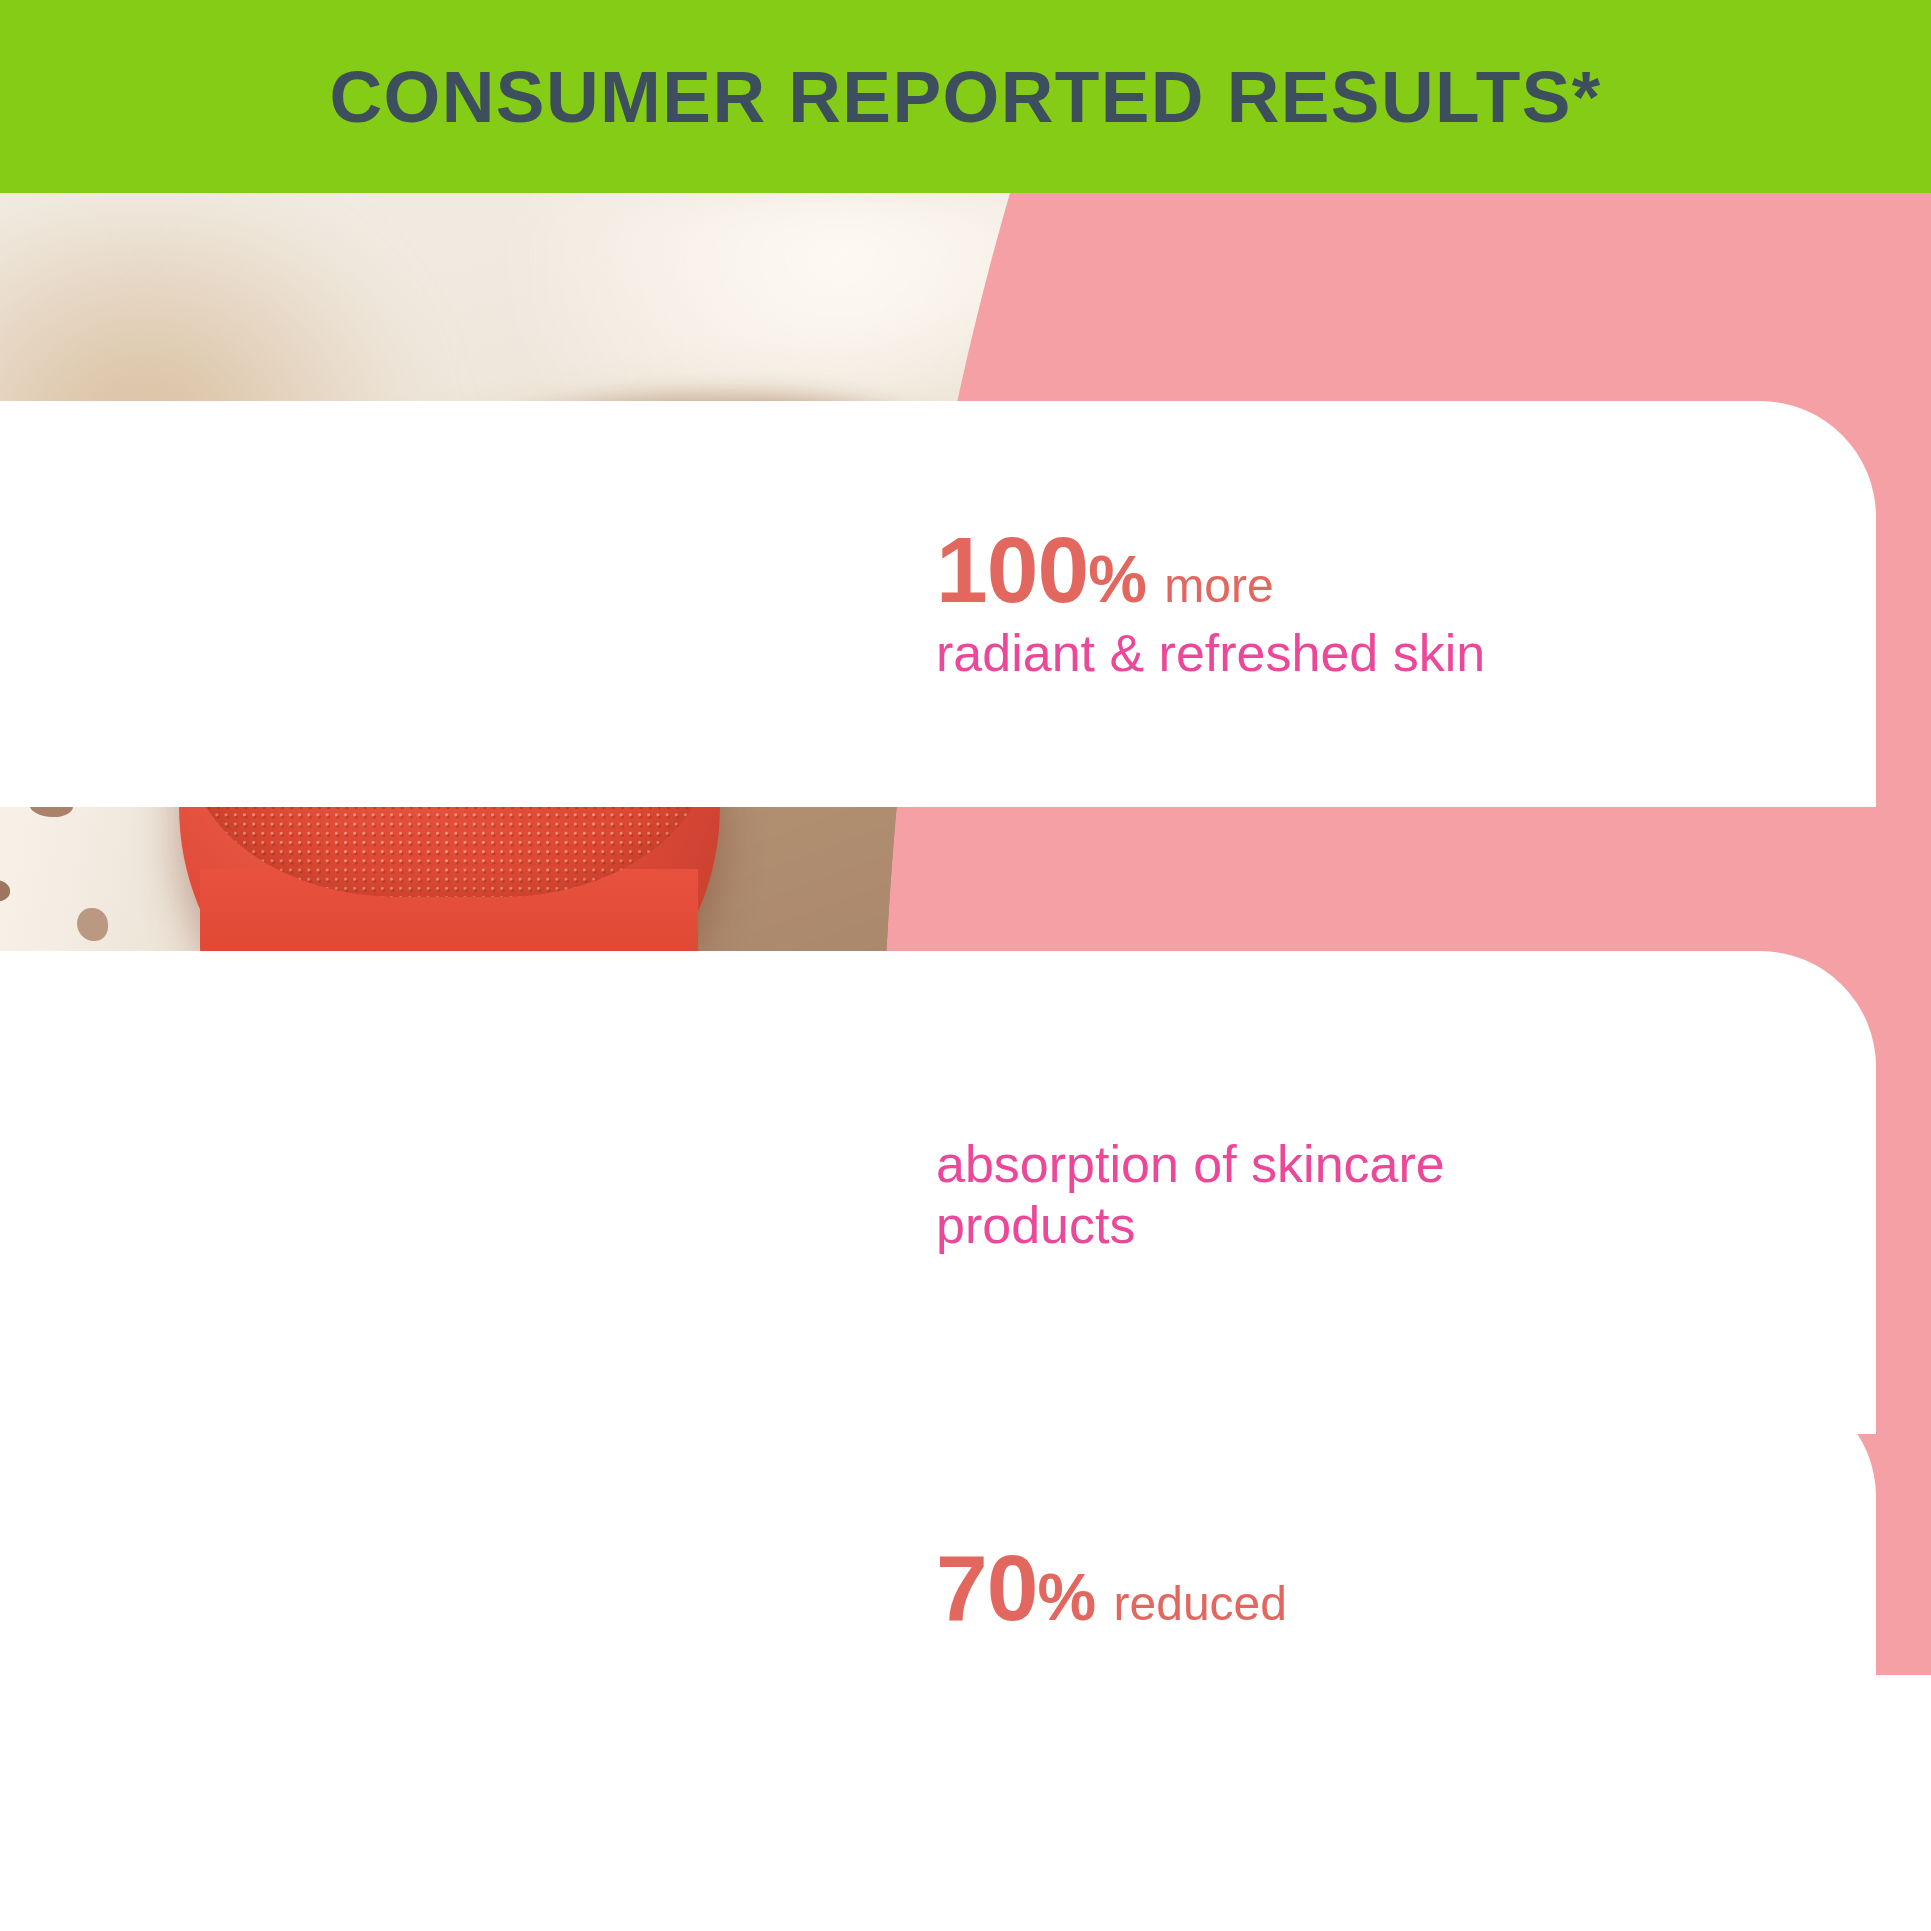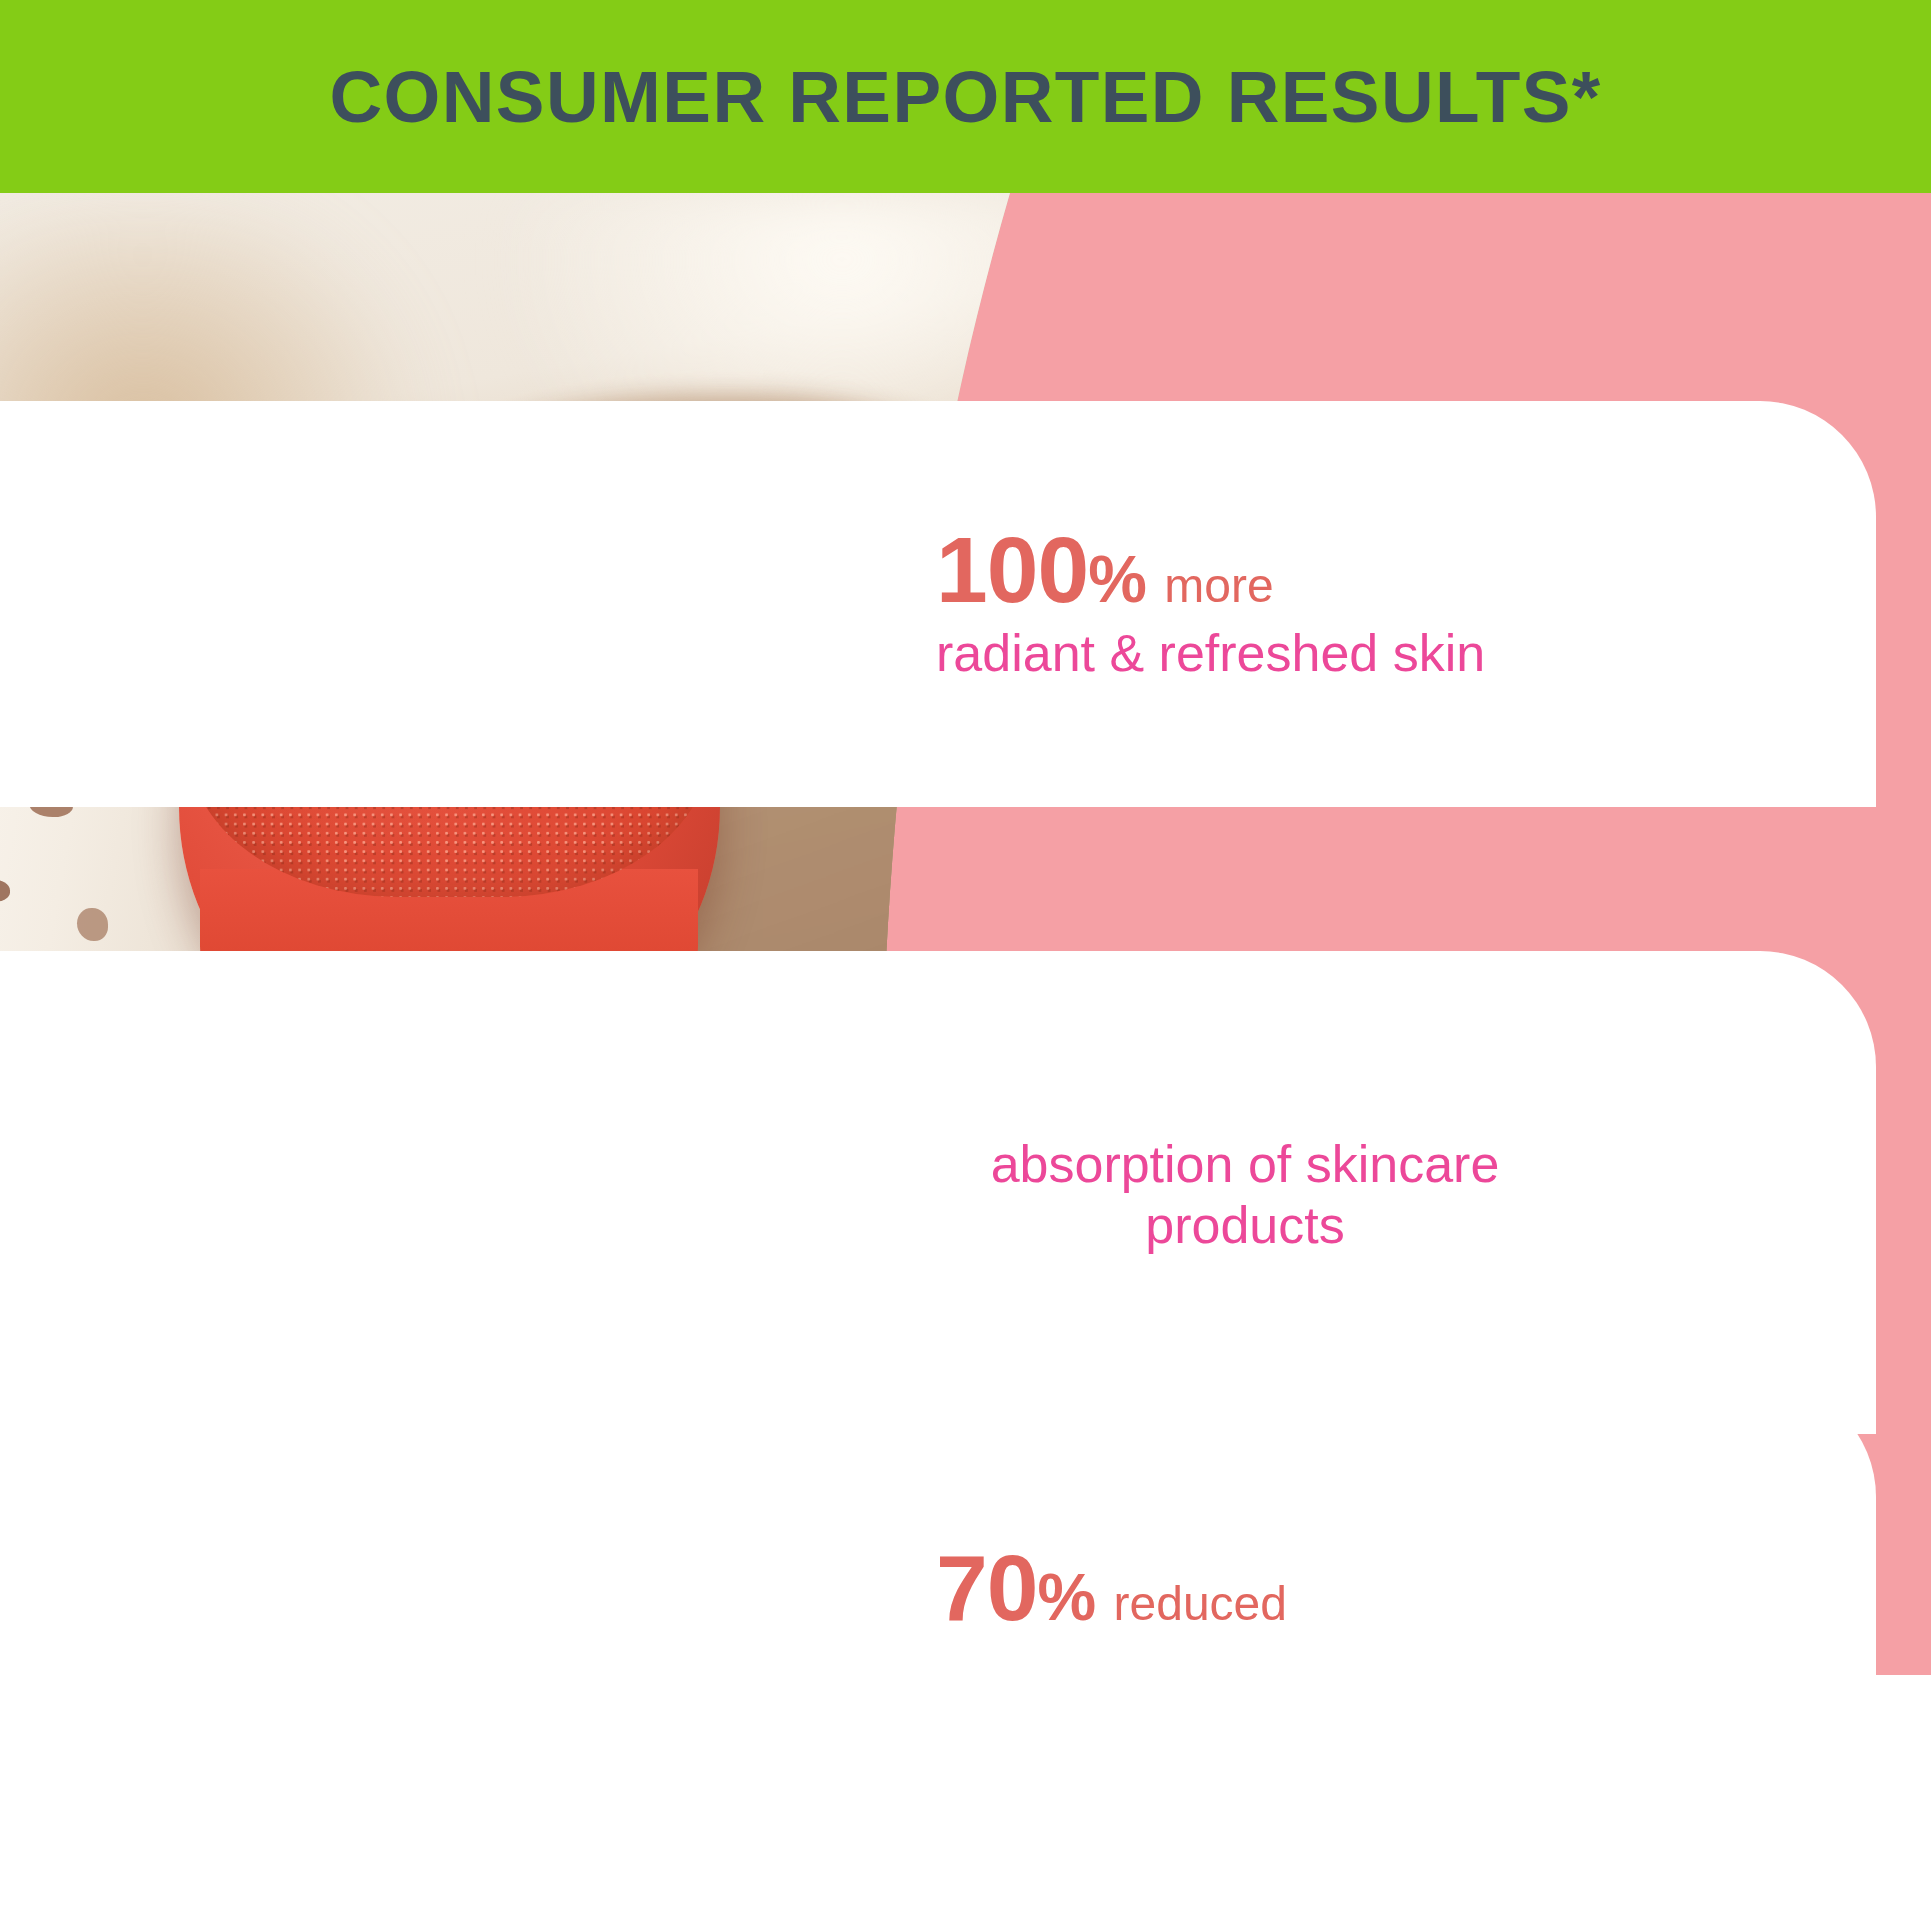--- a/index.html
+++ b/index.html
@@ -295,21 +295,21 @@
       <div class="card-inner">
         <div class="stat-line">
           <span class="stat-value">100</span><span class="stat-pct">%</span><span class="stat-lead">more</span>
         </div>
         <div class="stat-rest">radiant &amp; refreshed skin</div>
       </div>
     </div>
 
     <div class="card" style="top:758px; height:483px; width:1934px;">
       <div class="card-inner">
-        <div class="stat-rest" style="max-width:618px;text-align:center;">absorption of skincare products</div>
+        <div class="stat-rest" style="max-width:618px;">absorption of skincare products</div>
       </div>
     </div>
 
     <div class="card" style="top:1188px; height:415px; width:1934px;">
       <div class="card-inner">
         <div class="stat-line">
           <span class="stat-value">70</span><span class="stat-pct">%</span><span class="stat-lead">reduced</span>
         </div>
       </div>
     </div>

